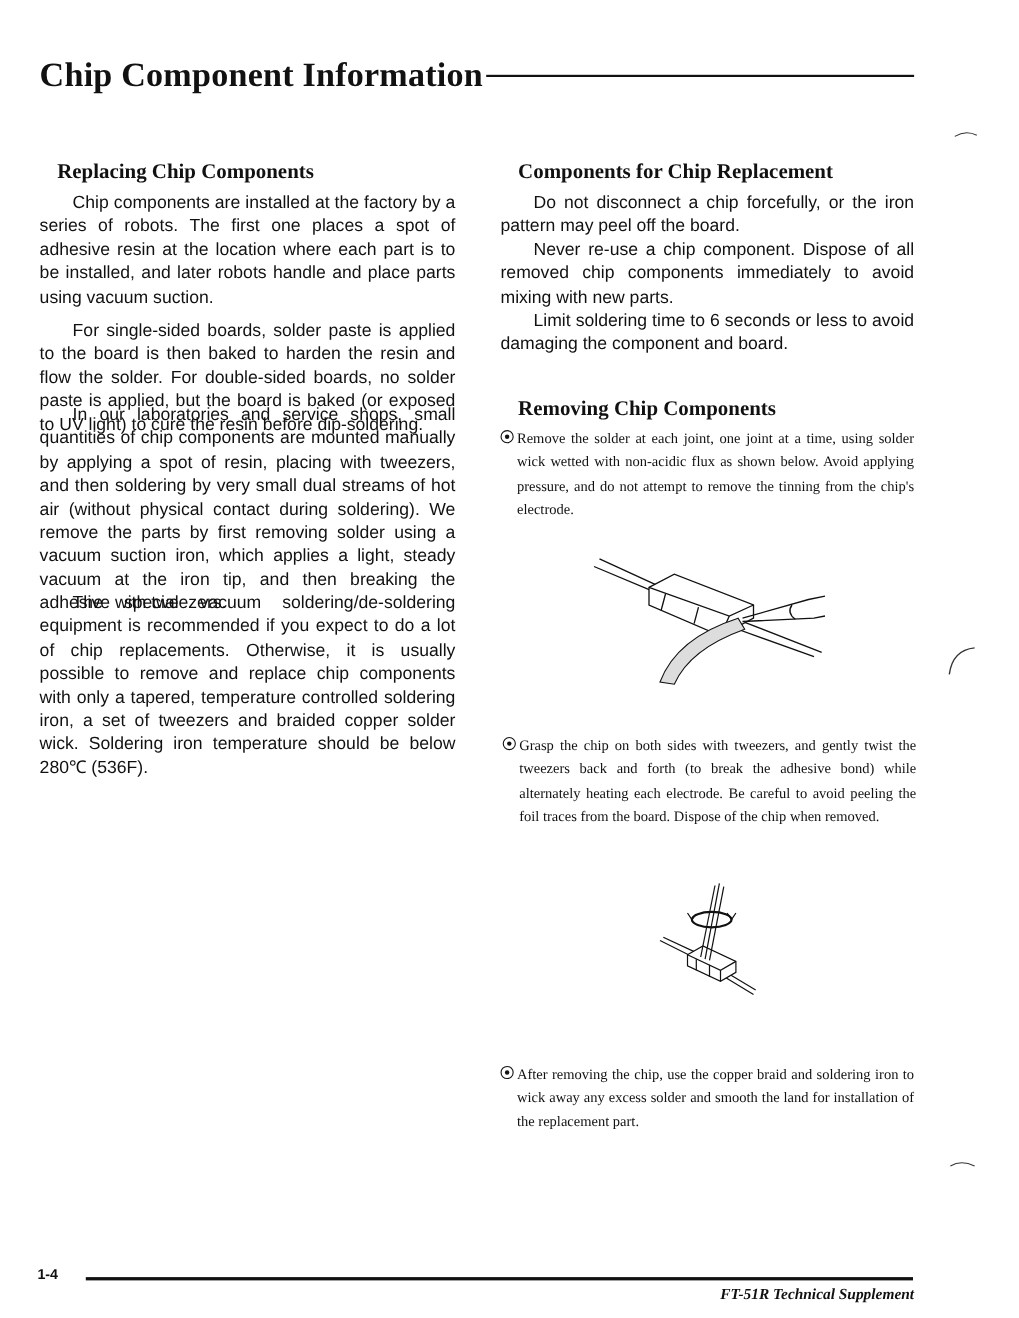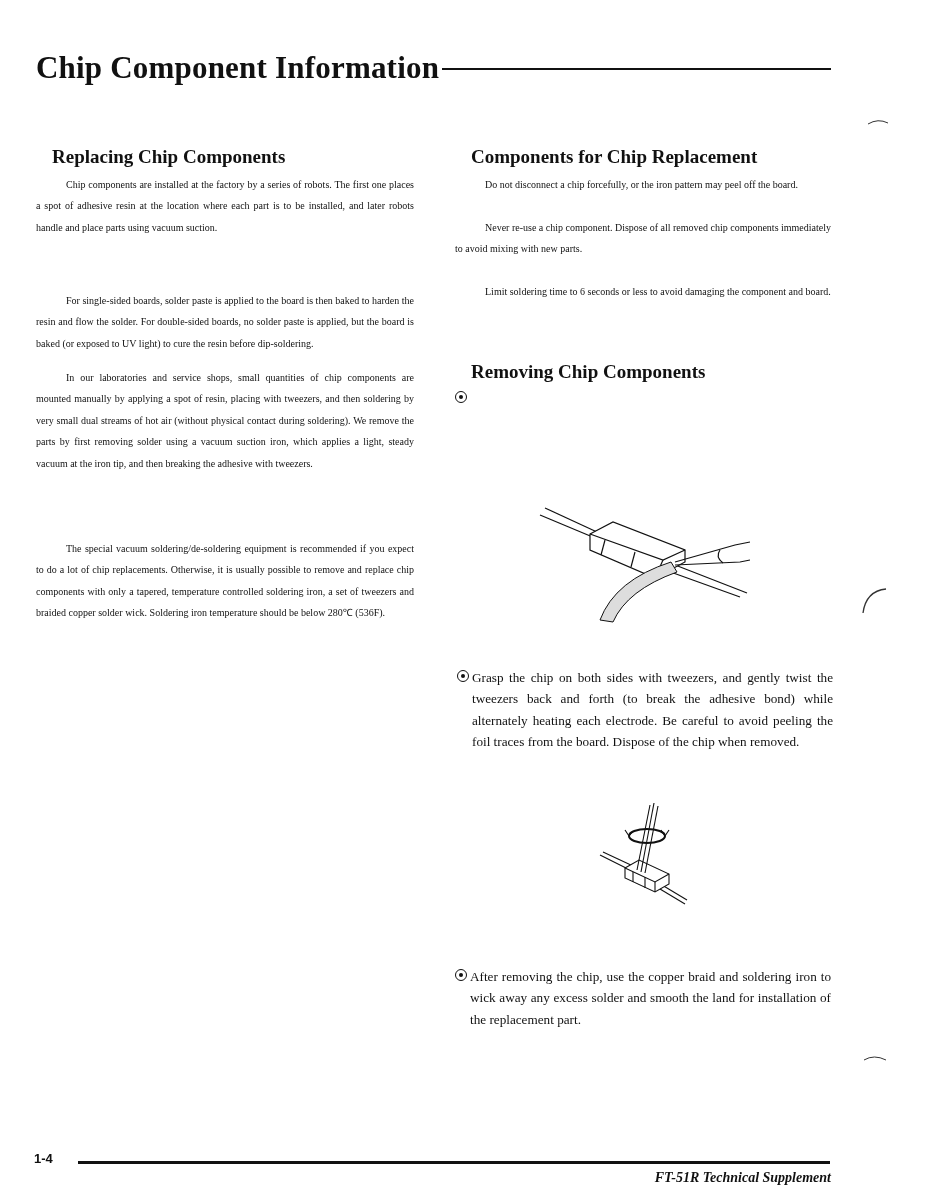--- a/index.html
+++ b/index.html
@@ -16,22 +16,22 @@
     position: absolute; left: 442px; top: 68px; width: 389px; height: 2px; background: #111;
   }
   .col { position: absolute; top: 0; }
   .col-left { left: 36px; width: 378px; }
   .col-right { left: 455px; width: 376px; }
   h2 {
     position: absolute; margin: 16px; font-family: "Liberation Serif", serif;
     font-weight: bold; font-size: 19px; line-height: 24px; white-space: nowrap;
   }
   .para {
-    position: absolute; margin: 0; font-family: Liberation Serif, serif;
-    font-size: 10px; line-height: 21.4px; text-align: justify;
+    position: absolute; margin: 0; font-family: Liberation Sans, sans-serif;
+    font-size: 16px; line-height: 21.4px; text-align: justify;
     text-indent: 30px;
   }
   .bullet {
     position: absolute; margin: 0; font-family: "Liberation Serif", serif;
     font-size: 13.2px; line-height: 21.4px; text-align: justify;
     padding-left: 15px; width: 361px;
   }
   .bullet-icon {
     position: absolute; left: 0; top: 3px; width: 12px; height: 12px;
     border: 1.3px solid #111; border-radius: 50%; box-sizing: border-box;
@@ -71,20 +71,21 @@
 <div class="col col-right">
   <h2 style="top:129px; left:0;">Components for Chip Replacement</h2>
   <p class="para" style="top:174px; left:0; width:376px;">Do not disconnect a chip forcefully, or the iron pattern may peel off the board.</p>
   <p class="para" style="top:217px; left:0; width:376px;">Never re-use a chip component. Dispose of all removed chip components immediately to avoid mixing with new parts.</p>
   <p class="para" style="top:281px; left:0; width:376px;">Limit soldering time to 6 seconds or less to avoid damaging the component and board.</p>
 
   <h2 style="top:344px; left:0;">Removing Chip Components</h2>
 
   <div class="bullet" style="top:388px; left:0;">
     <span class="bullet-icon"></span>
+    <span>Remove the solder at each joint, one joint at a time, using solder wick wetted with non-acidic flux as shown below. Avoid applying pressure, and do not attempt to remove the tinning from the chip's electrode.</span>
   </div>
 
   <svg class="figure" style="left:80px; top:500px;" width="220" height="125" viewBox="0 0 220 125">
     <g fill="none" stroke="#111" stroke-width="1.2">
 
       <line x1="5" y1="15" x2="60" y2="38"></line>
       <line x1="10" y1="8" x2="62" y2="32"></line>
       <line x1="130" y1="70" x2="205" y2="97"></line>
       <line x1="135" y1="63" x2="212" y2="93"></line>
 

